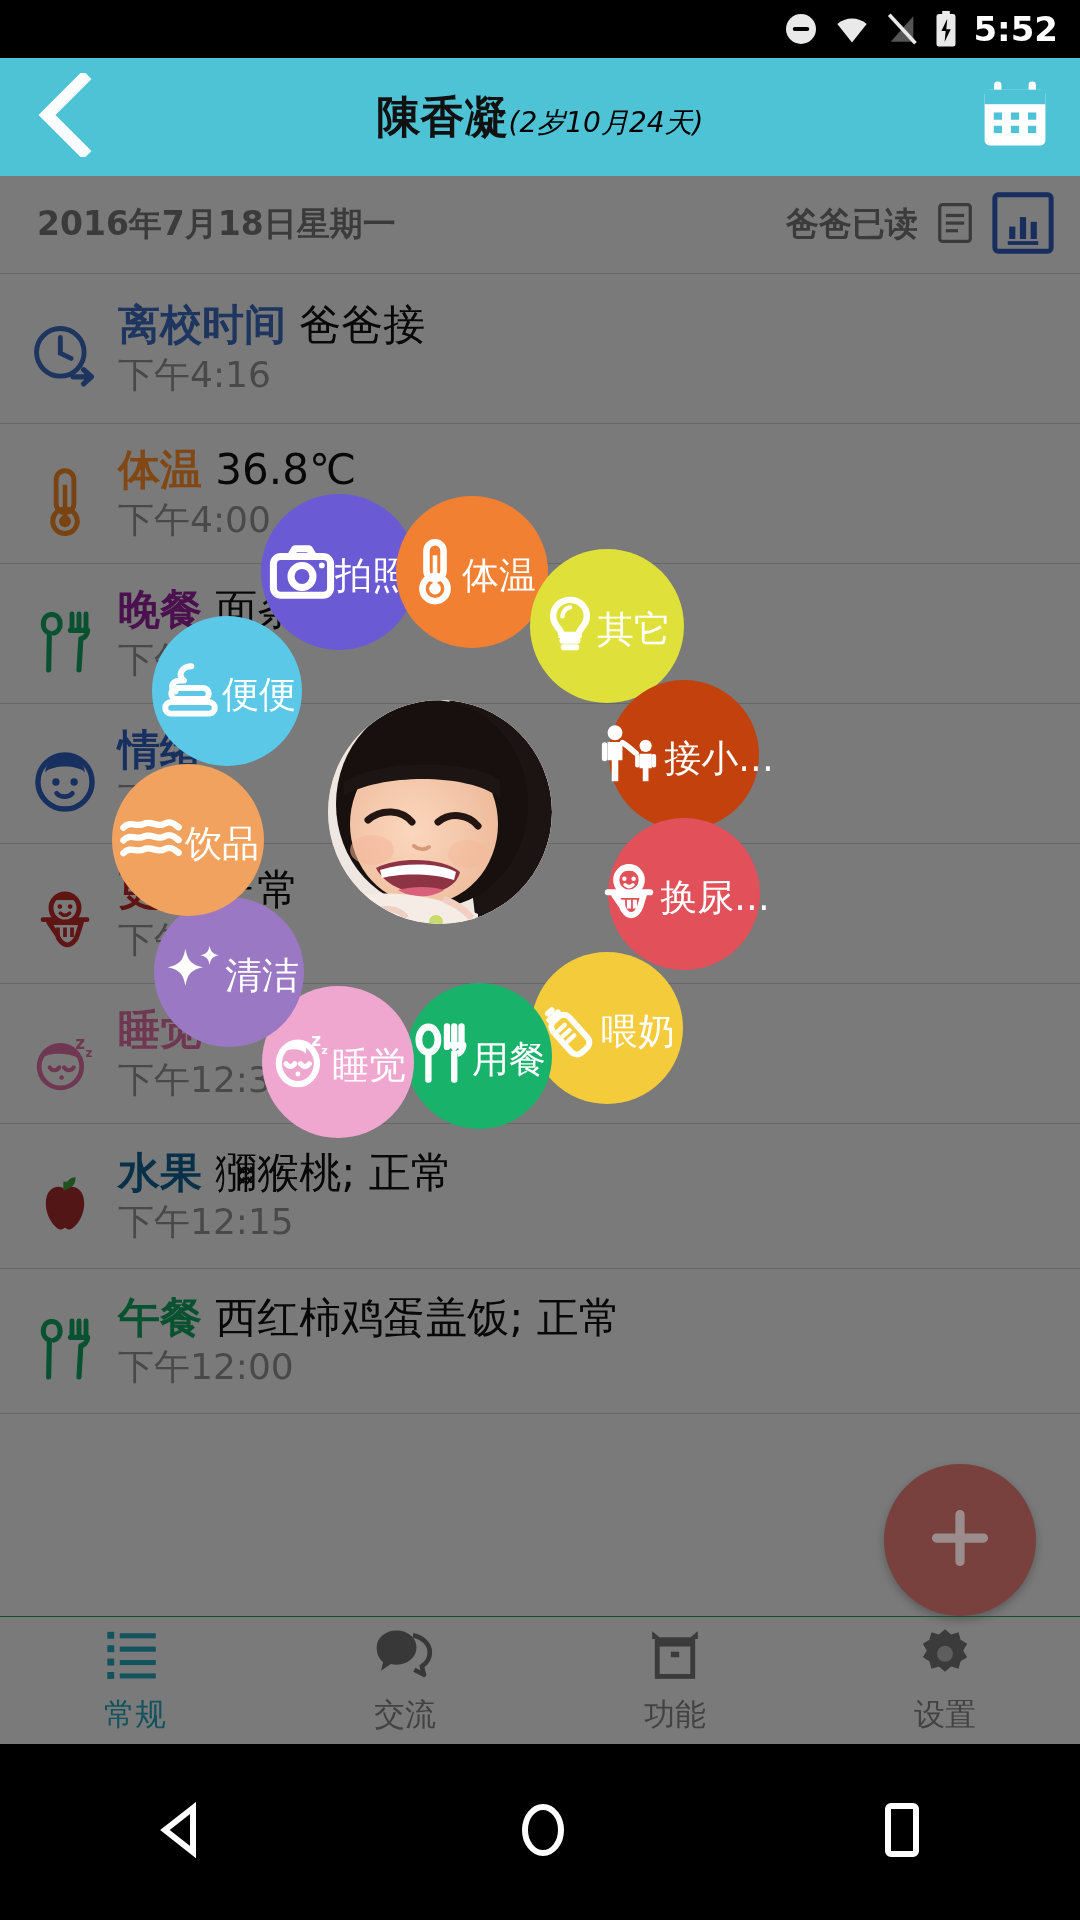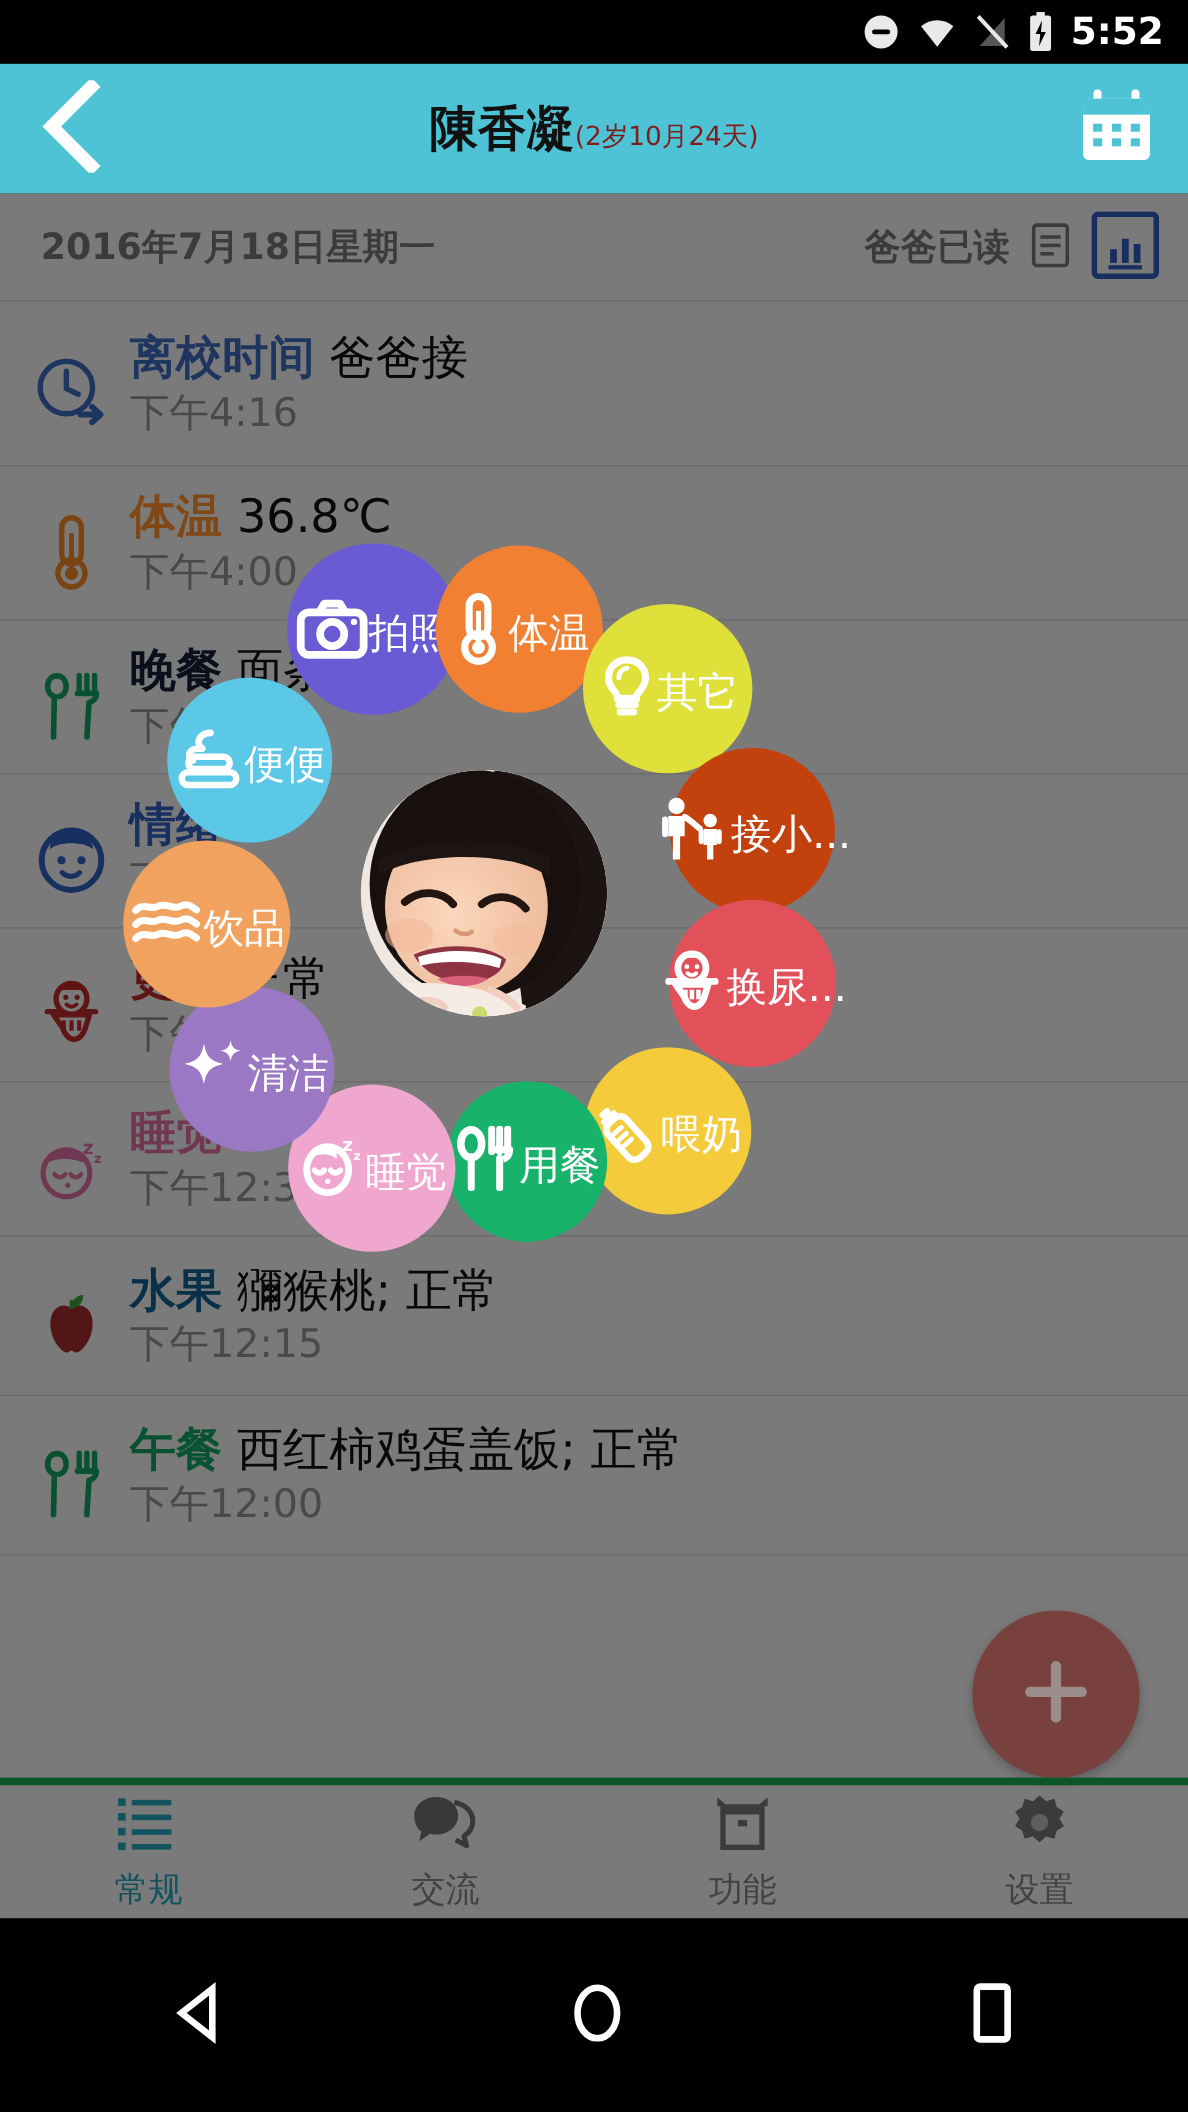--- a/index.html
+++ b/index.html
@@ -25,21 +25,21 @@
     background:#4ec3d6;
     display:flex; align-items:center;
   }
   #appbar .back{
     width:130px; height:118px; display:flex; align-items:center; justify-content:center;
   }
   #appbar .title{
     flex:1; text-align:center; color:#fff; white-space:nowrap;
   }
   #appbar .title .nm{ font-size:44px; font-weight:bold; color:#111; }
-  #appbar .title .age{ font-size:24px; color:#7f1d1d; }
+  #appbar .title .age{ font-size:28px; color:#000000;font-style:italic; }
   #appbar .calbtn{ width:130px; height:118px; display:flex; align-items:center; justify-content:center; }
 
   
   #content{
     position:absolute; left:0; top:176px; width:1080px; height:1568px;
     background:#b7b7b7;
   }
   #dimmer{
     position:absolute; left:0; top:176px; width:1080px; height:1568px;
     background:rgba(0,0,0,0.33); pointer-events:none;
@@ -72,21 +72,21 @@
     position:absolute; right:44px; bottom:128px;
     width:152px; height:152px; border-radius:50%;
     background:#b5615c;
     display:flex; align-items:center; justify-content:center;
     box-shadow:0 4px 10px rgba(0,0,0,.25);
   }
 
   
   #tabs{
     position:absolute; left:0; bottom:0; width:1080px; height:128px;
-    border-top:7px solid #15803d;
+    border-top:1px solid #15803d;
     display:flex;
   }
   #tabs .tab{ flex:1; display:flex; flex-direction:column; align-items:center; justify-content:center; gap:8px; }
   #tabs .tab .lbl{ font-size:31px; color:#636363; }
   #tabs .tab.active .lbl{ color:#1d7c8c; }
 
   
   #radial{
     position:absolute; left:0; top:176px; width:1080px; height:1568px;
     pointer-events:none;
@@ -236,21 +236,21 @@
     <div class="ic">
       <svg width="56" height="70" viewBox="0 0 24 30">
         <path d="M6.3 3.2 c-2.4 0-3.6 2-3.6 4.2 c0 2 1.2 3.4 2.6 3.8 L5 27" fill="none" stroke="#0d7a4a" stroke-width="2.2" stroke-linecap="round"></path>
         <path d="M6.3 3.2 c2.4 0 3.6 2 3.6 4.2 c0 2 -1.2 3.4 -2.6 3.8" fill="none" stroke="#0d7a4a" stroke-width="2.2" stroke-linecap="round"></path>
         <path d="M15 3 V10 M18 3 V10 M21 3 V10" stroke="#0d7a4a" stroke-width="2.1" stroke-linecap="round"></path>
         <path d="M14.3 10 h7.4 c0 2.2 -1.6 3.3 -2.9 3.6 L18 27" fill="none" stroke="#0d7a4a" stroke-width="2.2" stroke-linecap="round" stroke-linejoin="round"></path>
       </svg>
     </div>
     <div class="txt">
       <div class="line1">
-        <span class="cat" style="color:#0f172a">晚餐</span>
+        <span class="cat" style="color:#701a75">晚餐</span>
         <span class="val">面条,</span>
       </div>
       <div class="line2">下午4:</div>
     </div>
   </div>
 
   <div class="row" style="height:140px;">
     <div class="ic">
       <svg width="64" height="64" viewBox="0 0 26 26">
         <circle cx="13" cy="13" r="11" fill="none" stroke="#23488f" stroke-width="2.2"></circle>

